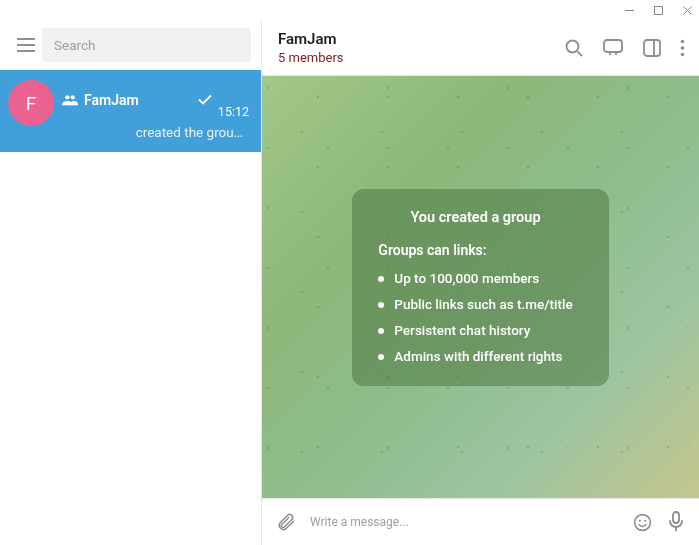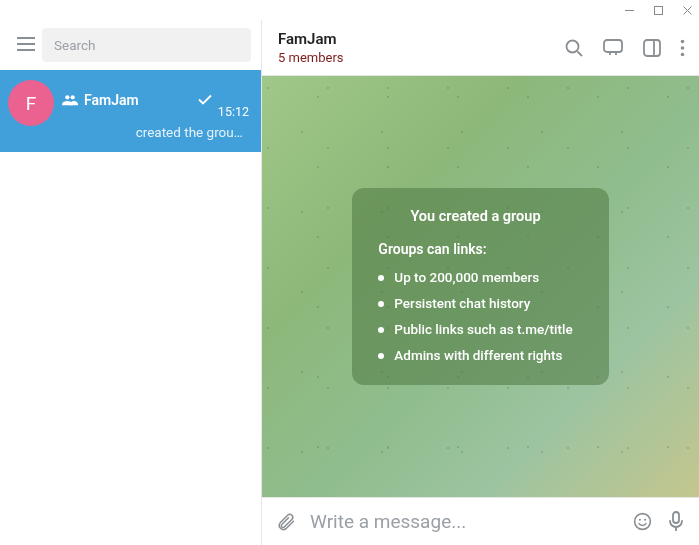--- a/index.html
+++ b/index.html
@@ -5,21 +5,21 @@
 * { margin: 0; padding: 0; box-sizing: border-box; font-family: -apple-system, BlinkMacSystemFont, "Segoe UI", Roboto, Arial, sans-serif; }
 body { background: #fff; width: 699px; height: 545px; overflow: hidden; display: flex; flex-direction: column; }
 
 .titlebar { height: 20px; display: flex; justify-content: flex-end; align-items: center; padding-right: 6px; gap: 18px; color: #888; }
 .titlebar svg { width: 11px; height: 11px; }
 
 .app { flex: 1; display: flex; min-height: 0; }
 
 
 .left { width: 262px; border-right: 1px solid #e6e6e6; display: flex; flex-direction: column; }
-.left-header { display: flex; padding: 8px 10px; gap: 0; }
+.left-header { display: flex; align-items: center; padding: 8px 10px; gap: 0; }
 .menu-btn { width: 32px; height: 32px; display: flex; align-items: center; justify-content: center; border-radius: 4px; cursor: pointer; color: #8a8f94; }
 .search-box { flex: 1; background: #f1f1f1; border: none; border-radius: 4px; padding: 9px 12px; font-size: 13.5px; color: #333; outline: none; }
 .search-box::placeholder { color: #9aa0a6; }
 
 .chat-list { flex: 1; overflow-y: auto; }
 .chat-item { background: #419fd9; color: #fff; padding: 10px 12px 12px 12px; display: flex; gap: 10px; position: relative; cursor: pointer; }
 .avatar { width: 46px; height: 46px; border-radius: 50%; background: #eb6291; display: flex; align-items: center; justify-content: center; color: #fff; font-size: 19px; position: absolute; left: 8px; top: 10px; }
 .chat-body { margin-left: 50px; flex: 1; display: flex; flex-direction: column; gap: 5px; min-width: 0; }
 .chat-row1 { display: flex; align-items: center; gap: 6px; }
 .group-ic { color: #fff; display: inline-flex; }
@@ -42,21 +42,21 @@
 
 .info-card { position: relative; background: rgba(78, 120, 65, 0.55); border-radius: 12px; padding: 20px 36px 22px 26px; color: #fff; max-width: 290px; }
 .card-title { text-align: center; font-weight: 600; font-size: 14.5px; margin-bottom: 16px; }
 .card-sub { font-weight: 600; font-size: 14px; margin-bottom: 12px; }
 .card-list { list-style: none; }
 .card-list li { font-size: 13.5px; margin-bottom: 10px; display: flex; align-items: flex-start; gap: 10px; font-weight: 500; }
 .card-list li::before { content: ""; width: 6px; height: 6px; border-radius: 50%; background: #fff; flex: 0 0 auto; margin-top: 6px; }
 .card-list li:last-child { margin-bottom: 0; }
 
 .composer { border-top: 1px solid #e6e6e6; padding: 12px 14px; display: flex; align-items: center; gap: 14px; color: #8a8f94; }
-.composer-input { flex: 1; border: none; outline: none; font-size: 19px; color: #737373; background: transparent; }
+.composer-input { flex: 1; border: none; outline: none; font-size: 12px; color: #737373; background: transparent; }
 .composer-input::placeholder { color: #9aa0a6; }
 .comp-icon { cursor: pointer; display: inline-flex; }
 </style>
 </head>
 <body>
 
 <div class="titlebar">
   <span><svg viewBox="0 0 11 11">
         <line x1="1" y1="5.5" x2="10" y2="5.5" stroke="currentColor" stroke-width="1"></line>
       </svg></span>
@@ -144,27 +144,27 @@
         </span>
       </div>
     </div>
 
     <div class="chat-area">
       <div class="info-card">
         <div class="card-title">You created a group</div>
         <div class="card-sub">Groups can links:</div>
         <ul class="card-list">
           <li>
-              <span>Up to 200,000 members</span>
+              <span>Up to 100,000 members</span>
+            </li>
+          <li>
+              <span>Public links such as t.me/title</span>
             </li>
           <li>
               <span>Persistent chat history</span>
-            </li>
-          <li>
-              <span>Public links such as t.me/title</span>
             </li>
           <li>
               <span>Admins with different rights</span>
             </li>
         </ul>
       </div>
     </div>
 
     <div class="composer">
       <span class="comp-icon">

